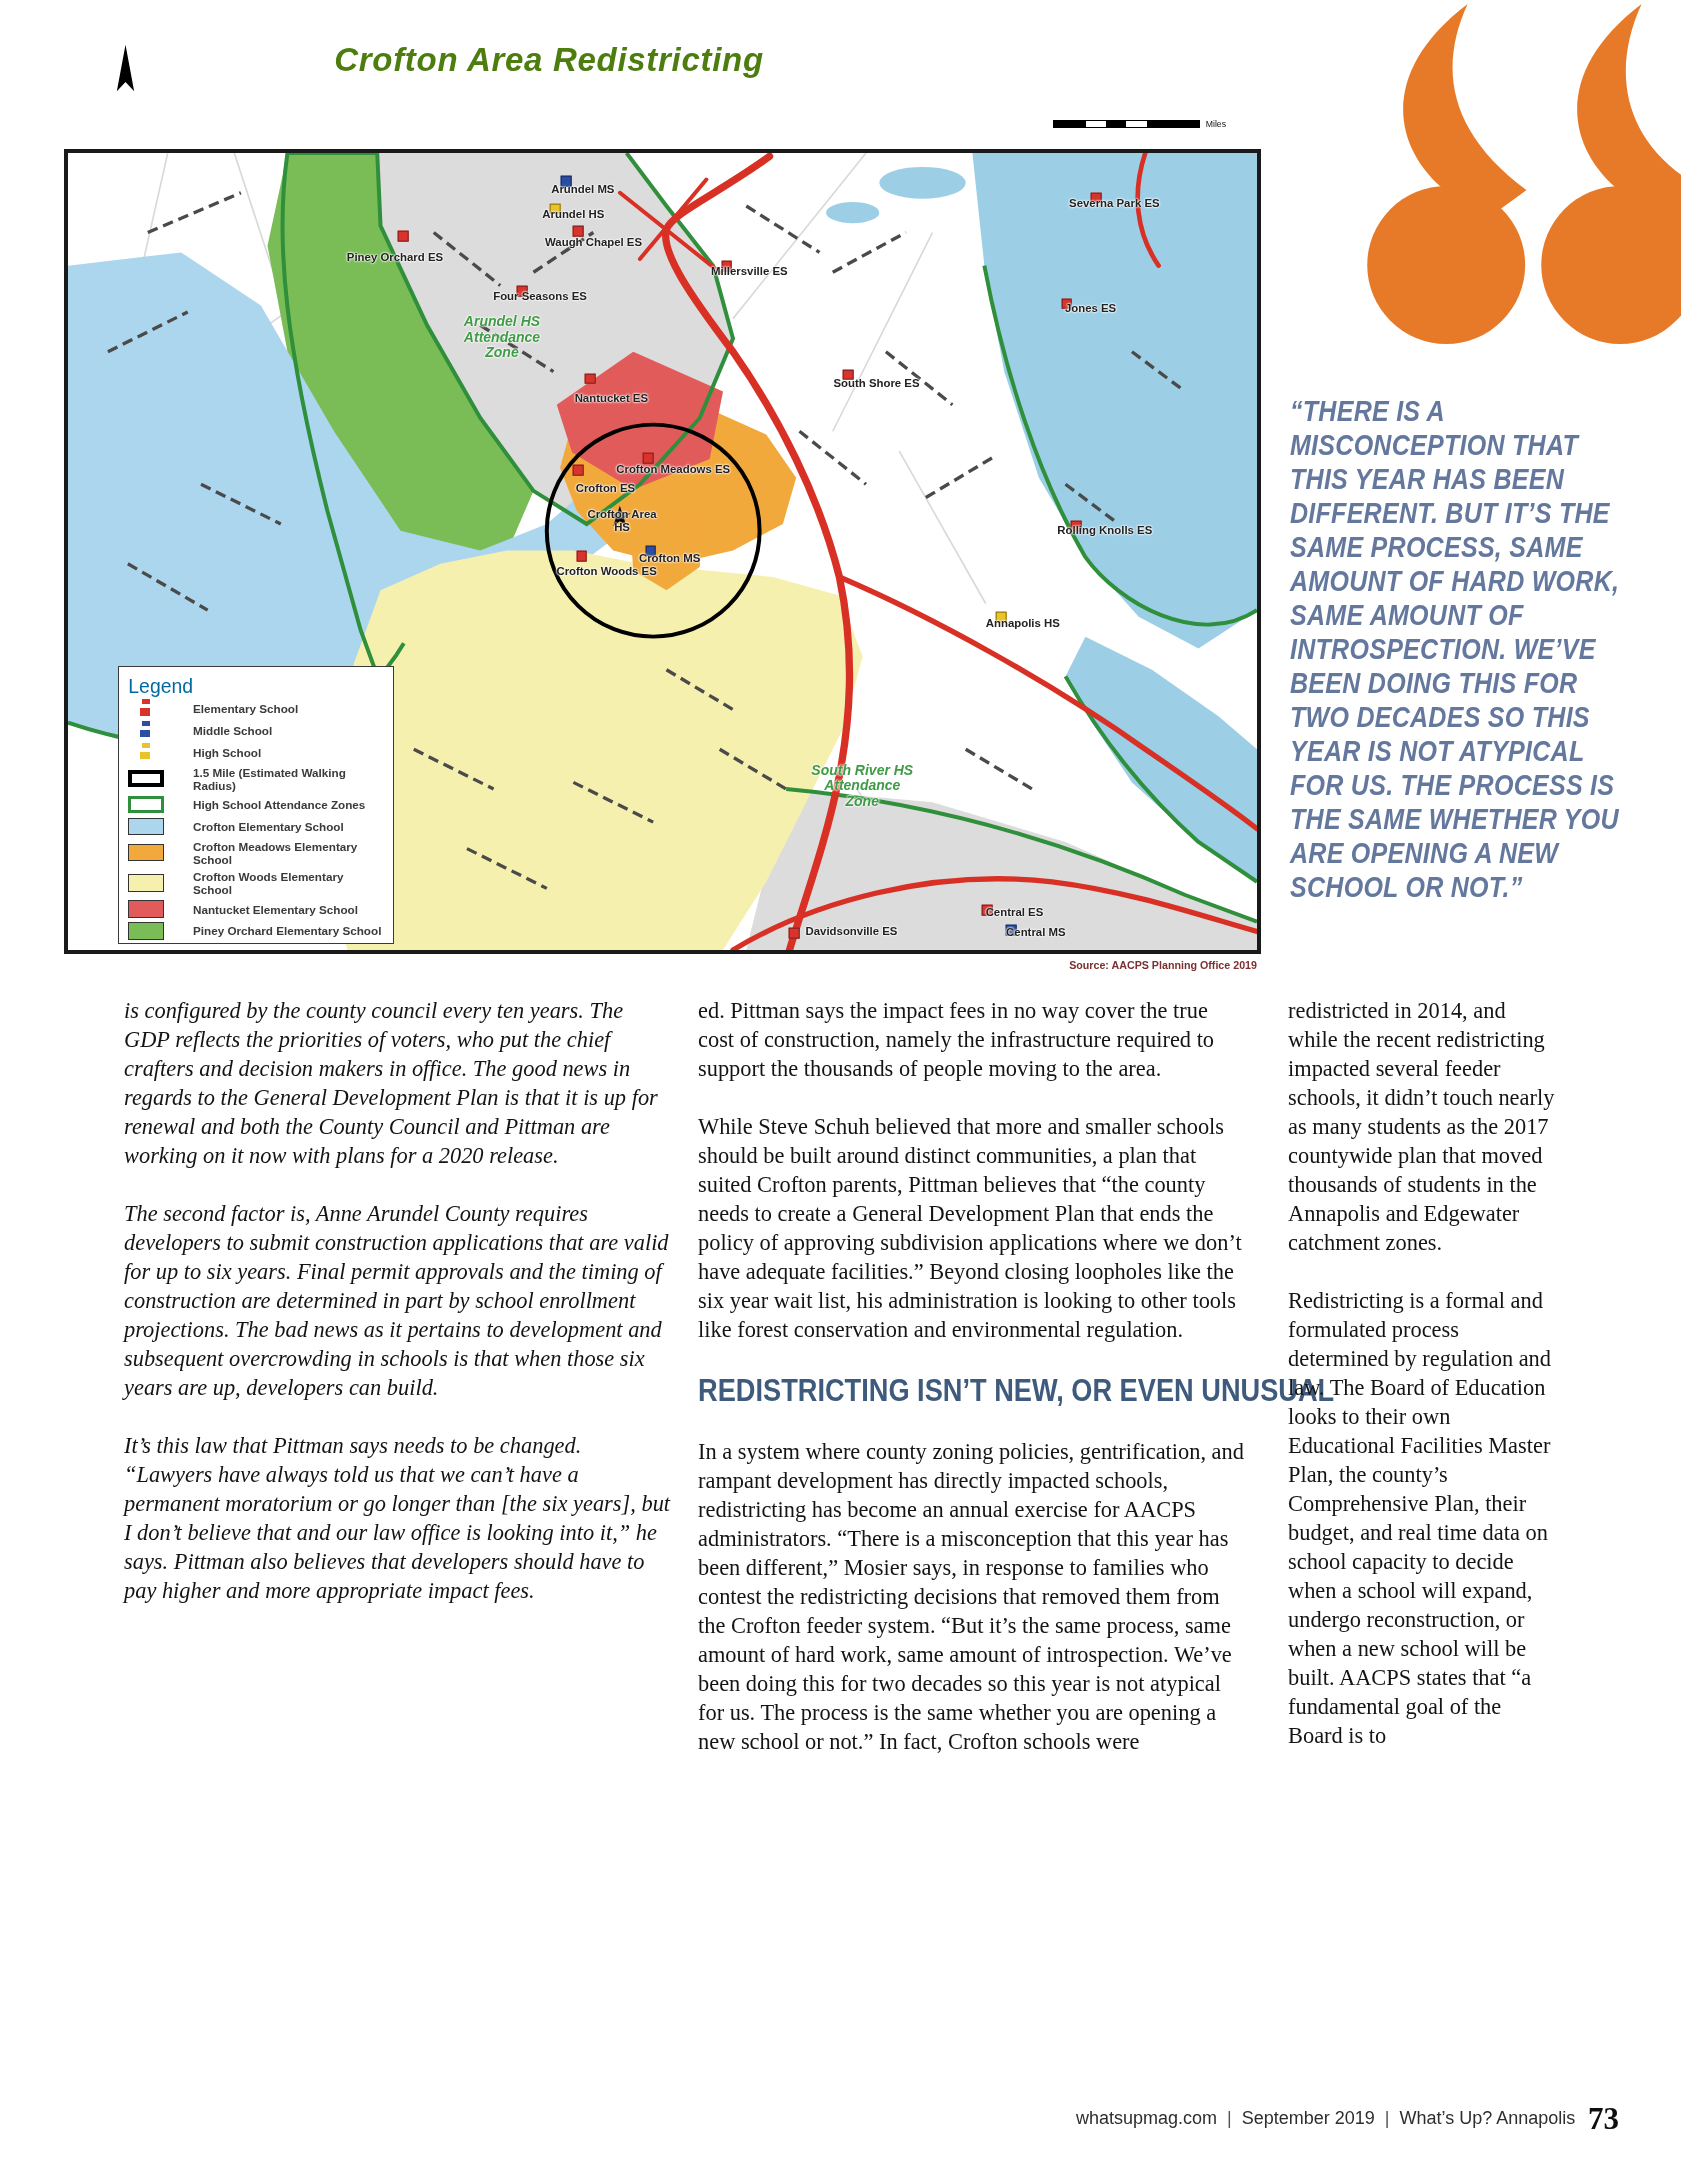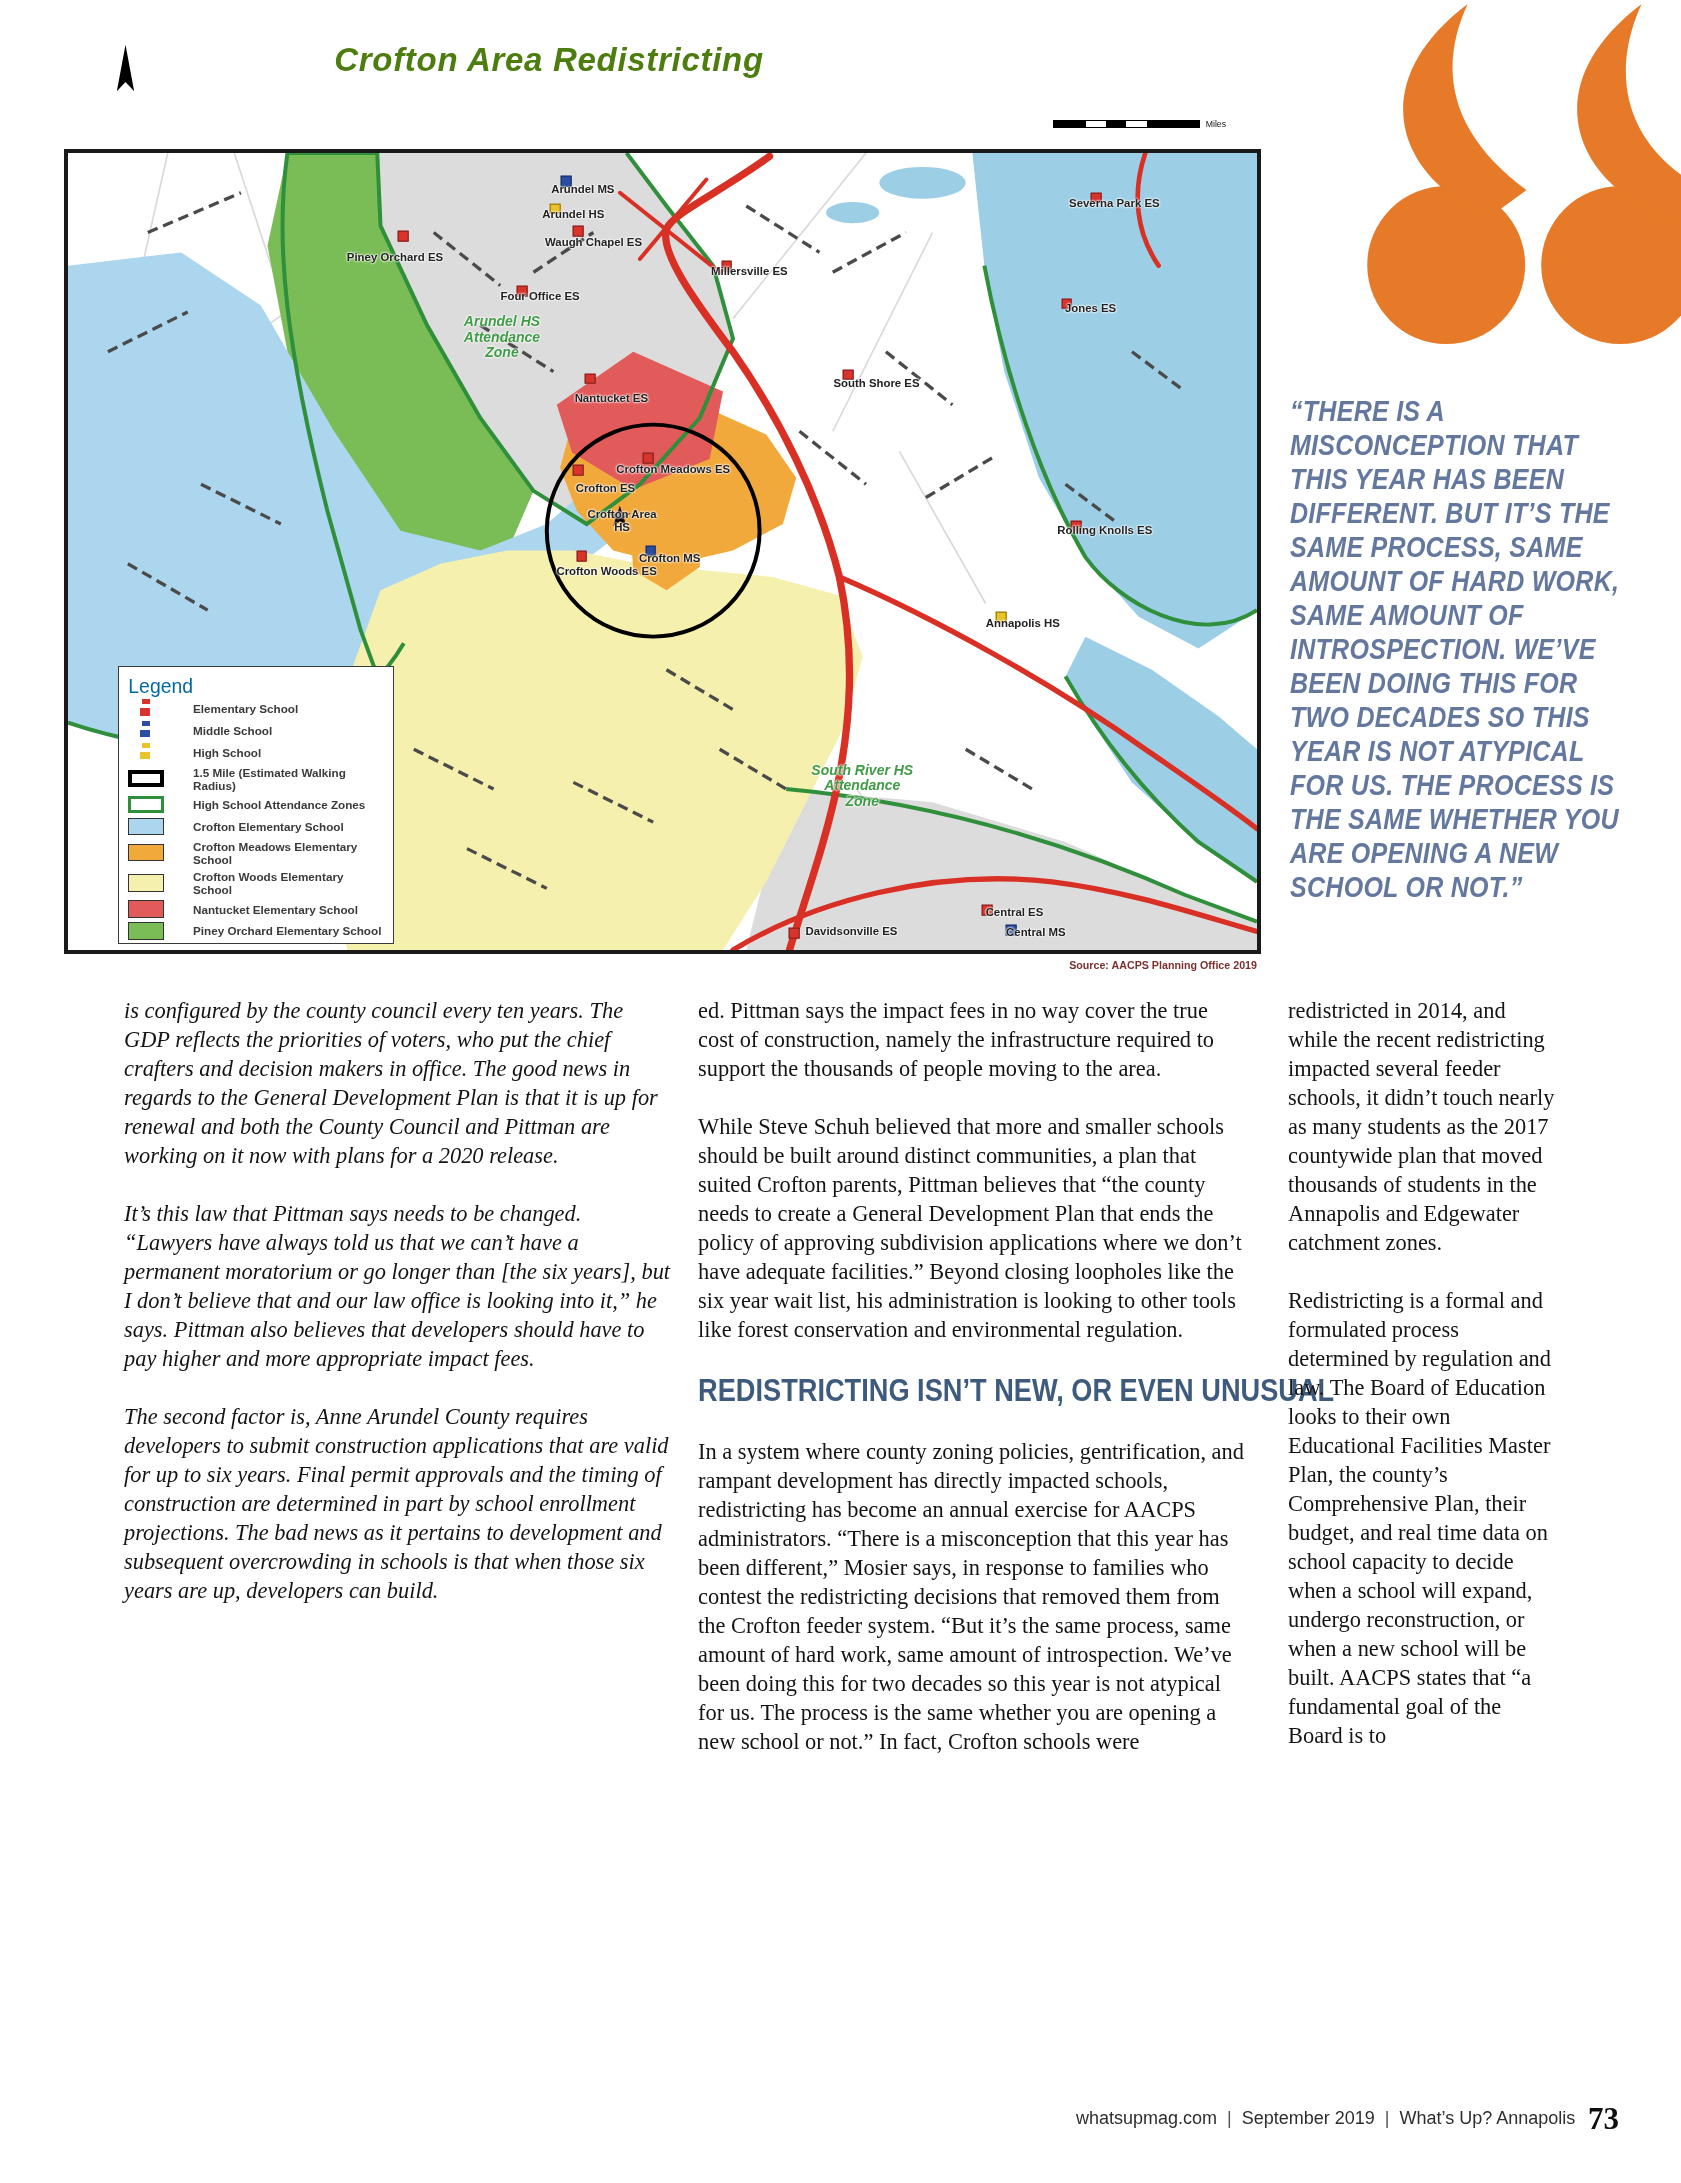--- a/index.html
+++ b/index.html
@@ -206,21 +206,21 @@
         </div>
 
       <div class="map-overlay">
 
       <span class="ml v-s" style="left: 43.3%; top: 4.5%;">Arundel MS</span>
           <span class="ml v-s" style="left: 42.5%; top: 7.6%;">Arundel HS</span>
           <span class="ml v-s" style="left: 44.2%; top: 11.2%;">Waugh Chapel ES</span>
           <span class="ml v-s" style="left: 57.3%; top: 14.8%;">Millersville ES</span>
           <span class="ml v-s" style="left: 88%; top: 6.3%;">Severna Park ES</span>
           <span class="ml v-s" style="left: 86%; top: 19.5%;">Jones ES</span>
-          <span class="ml v-s" style="left: 39.7%; top: 17.9%;">Four Office ES</span>
+          <span class="ml v-s" style="left: 39.7%; top: 17.9%;">Four Seasons ES</span>
           <span class="ml v-s" style="left: 27.5%; top: 13.1%;">Piney Orchard ES</span>
           <span class="ml v-zone" style="left: 36.5%; top: 23.2%;">Arundel HS Attendance Zone</span>
           <span class="ml v-s" style="left: 68%; top: 28.9%;">South Shore ES</span>
           <span class="ml v-s" style="left: 45.7%; top: 30.8%;">Nantucket ES</span>
           <span class="ml v-s" style="left: 50.9%; top: 39.7%;">Crofton Meadows ES</span>
           <span class="ml v-s" style="left: 45.2%; top: 42%;">Crofton ES</span>
           <span class="ml v-s2" style="left: 46.6%; top: 46.2%;">Crofton Area HS</span>
           <span class="ml v-s" style="left: 50.6%; top: 50.8%;">Crofton MS</span>
           <span class="ml v-s" style="left: 45.3%; top: 52.4%;">Crofton Woods ES</span>
           <span class="ml v-s" style="left: 87.2%; top: 47.3%;">Rolling Knolls ES</span>
@@ -290,22 +290,22 @@
         <circle cx="378" cy="390" r="118"></circle>
         <path d="M378,280 C296,214 278,100 410,0 C366,96 382,192 470,256 L470,330 440,320 Z"></path>
       </g>
     </svg>
   </div>
   <div class="pull-quote">“THERE IS A MISCONCEPTION THAT THIS YEAR HAS BEEN DIFFERENT. BUT IT’S THE SAME PROCESS, SAME AMOUNT OF HARD WORK, SAME AMOUNT OF INTROSPECTION. WE’VE BEEN DOING THIS FOR TWO DECADES SO THIS YEAR IS NOT ATYPICAL FOR US. THE PROCESS IS THE SAME WHETHER YOU ARE OPENING A NEW SCHOOL OR NOT.”</div>
 
   <div class="article-col col1">
 
   <p>is configured by the county council every ten years. The GDP reflects the priorities of voters, who put the chief crafters and decision makers in office. The good news in regards to the General Development Plan is that it is up for renewal and both the County Council and Pittman are working on it now with plans for a 2020 release.</p>
+      <p>The second factor is, Anne Arundel County requires developers to submit construction applications that are valid for up to six years. Final permit approvals and the timing of construction are determined in part by school enrollment projections. The bad news as it pertains to development and subsequent overcrowding in schools is that when those six years are up, developers can build.</p>
       <p>It’s this law that Pittman says needs to be changed. “Lawyers have always told us that we can’t have a permanent moratorium or go longer than [the six years], but I don’t believe that and our law office is looking into it,” he says. Pittman also believes that developers should have to pay higher and more appropriate impact fees.</p>
-      <p>The second factor is, Anne Arundel County requires developers to submit construction applications that are valid for up to six years. Final permit approvals and the timing of construction are determined in part by school enrollment projections. The bad news as it pertains to development and subsequent overcrowding in schools is that when those six years are up, developers can build.</p>
     </div>
 
   <div class="article-col col2">
     <div>
 
     <p>ed. Pittman says the impact fees in no way cover the true cost of construction, namely the infrastructure required to support the thousands of people moving to the area.</p>
         <p>While Steve Schuh believed that more and smaller schools should be built around distinct communities, a plan that suited Crofton parents, Pittman believes that “the county needs to create a General Development Plan that ends the policy of approving subdivision applications where we don’t have adequate facilities.” Beyond closing loopholes like the six year wait list, his administration is looking to other tools like forest conservation and environmental regulation.</p>
       </div>
     <div class="col-heading">REDISTRICTING ISN’T NEW, OR EVEN UNUSUAL</div>
     <div>

